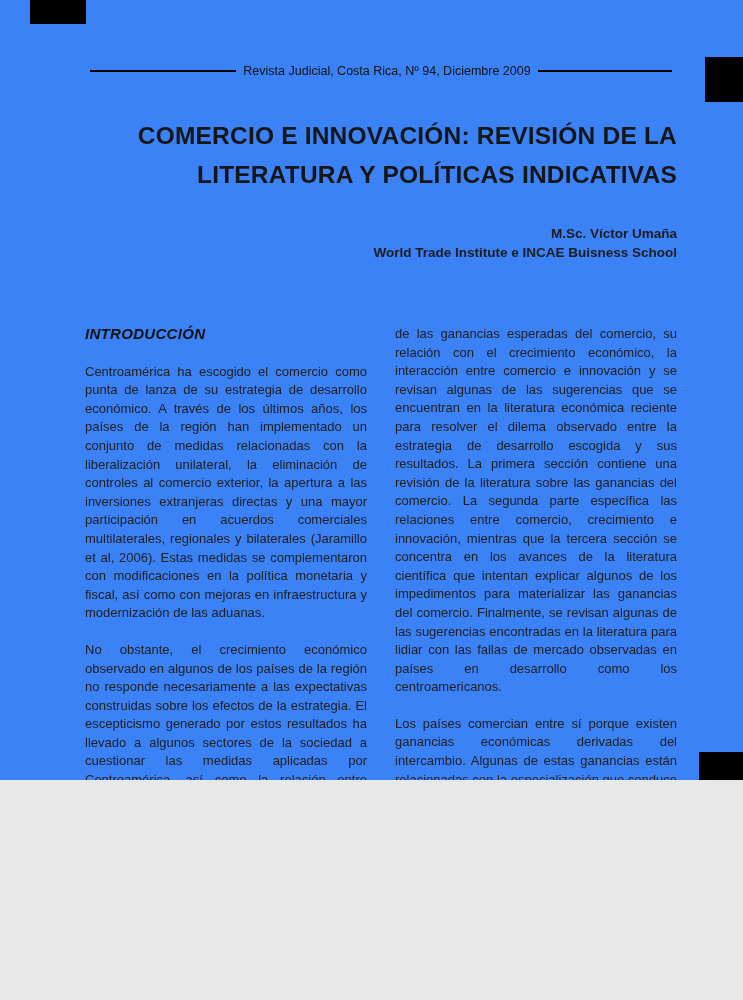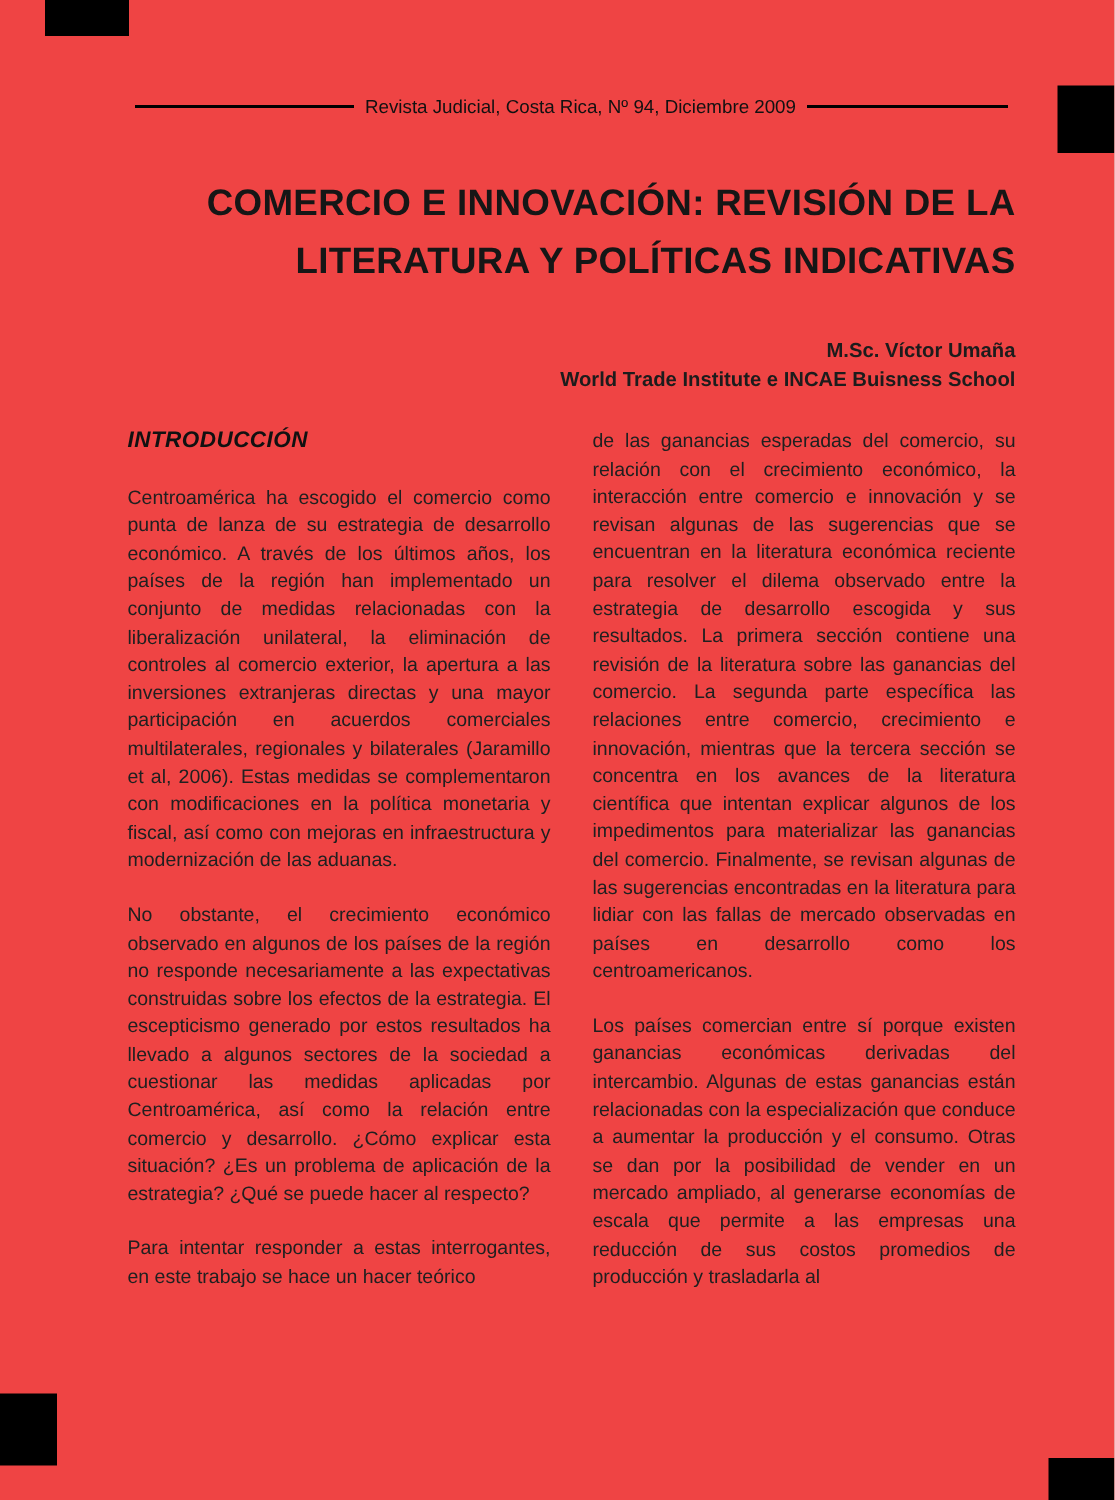--- a/index.html
+++ b/index.html
@@ -1,23 +1,23 @@
 <!DOCTYPE html>
 <html><head>
 <meta charset="utf-8">
 <style>
   * { margin: 0; padding: 0; box-sizing: border-box; }
   html, body { background: #e8e8e8; }
   body { font-family: "Liberation Sans", sans-serif; }
   .page {
     position: relative;
     width: 743px;
-    height: 1000px;
+    height: 780px;
     margin: 0 auto;
-    background: #ef4444;
+    background: #3b82f6;
     color: #1c1c1c;
     overflow: hidden;
   }
   
   .mark { position: absolute; background: #000; }
   .mark.tl { top: 0; left: 30px; width: 56px; height: 24px; }
   .mark.tr { top: 57px; right: 0; width: 38px; height: 45px; }
   .mark.bl { top: 929px; left: 0; width: 38px; height: 48px; }
   .mark.br { right: 0; bottom: 0; width: 44px; height: 28px; }
 
@@ -52,21 +52,21 @@
     font-weight: bold;
     font-size: 13.5px;
     line-height: 19px;
     color: #1c1c1c;
   }
   .byline-line { display: block; }
 
   .columns {
     display: flex;
     gap: 28px;
-    margin-top: 23px;
+    margin-top: 63px;
   }
   .col {
     flex: 1;
     min-width: 0;
     font-size: 13px;
     line-height: 18.6px;
     text-align: justify;
     color: #202020;
   }
   .col-heading {

